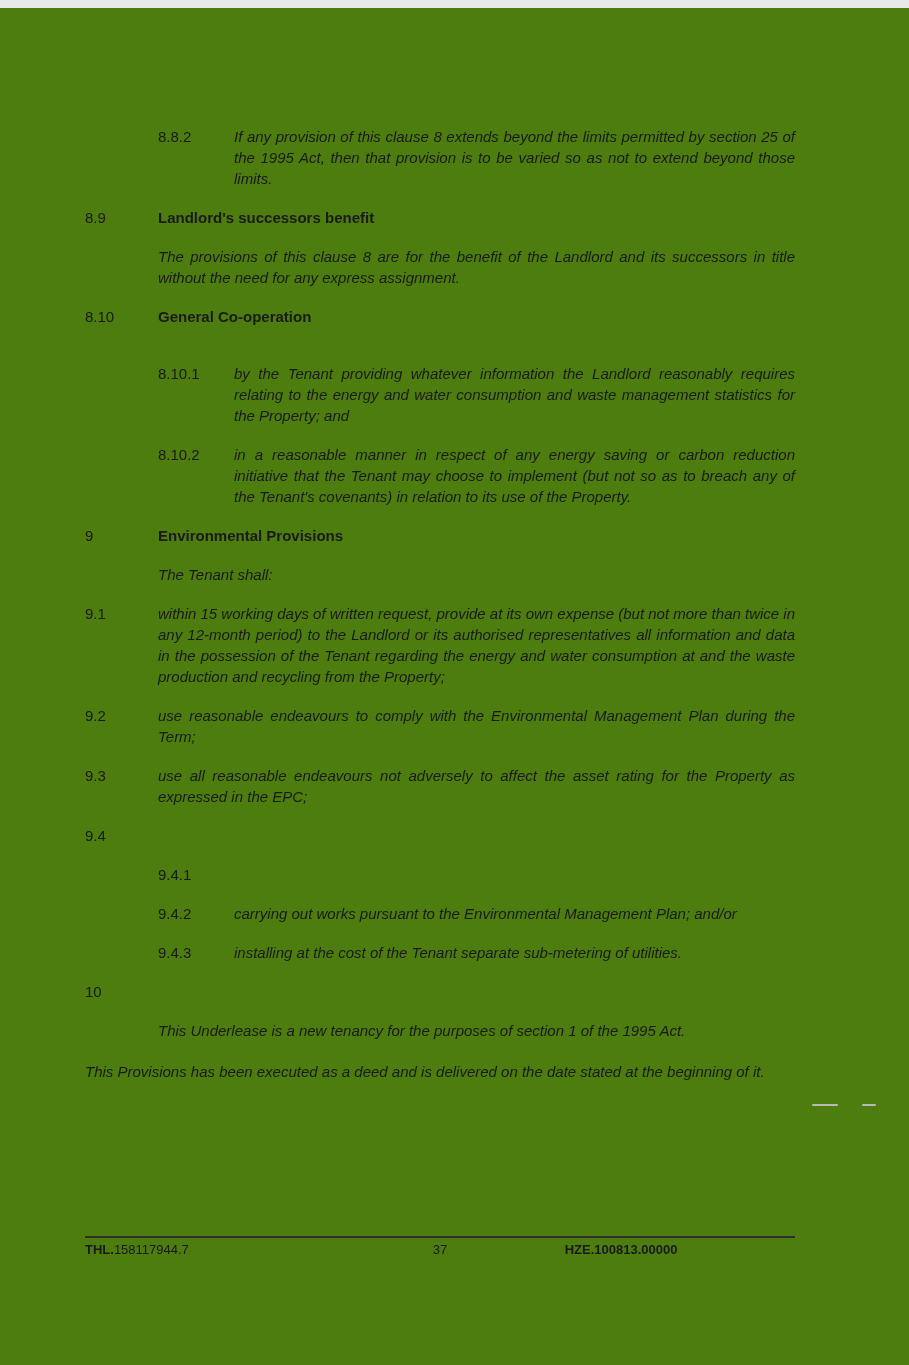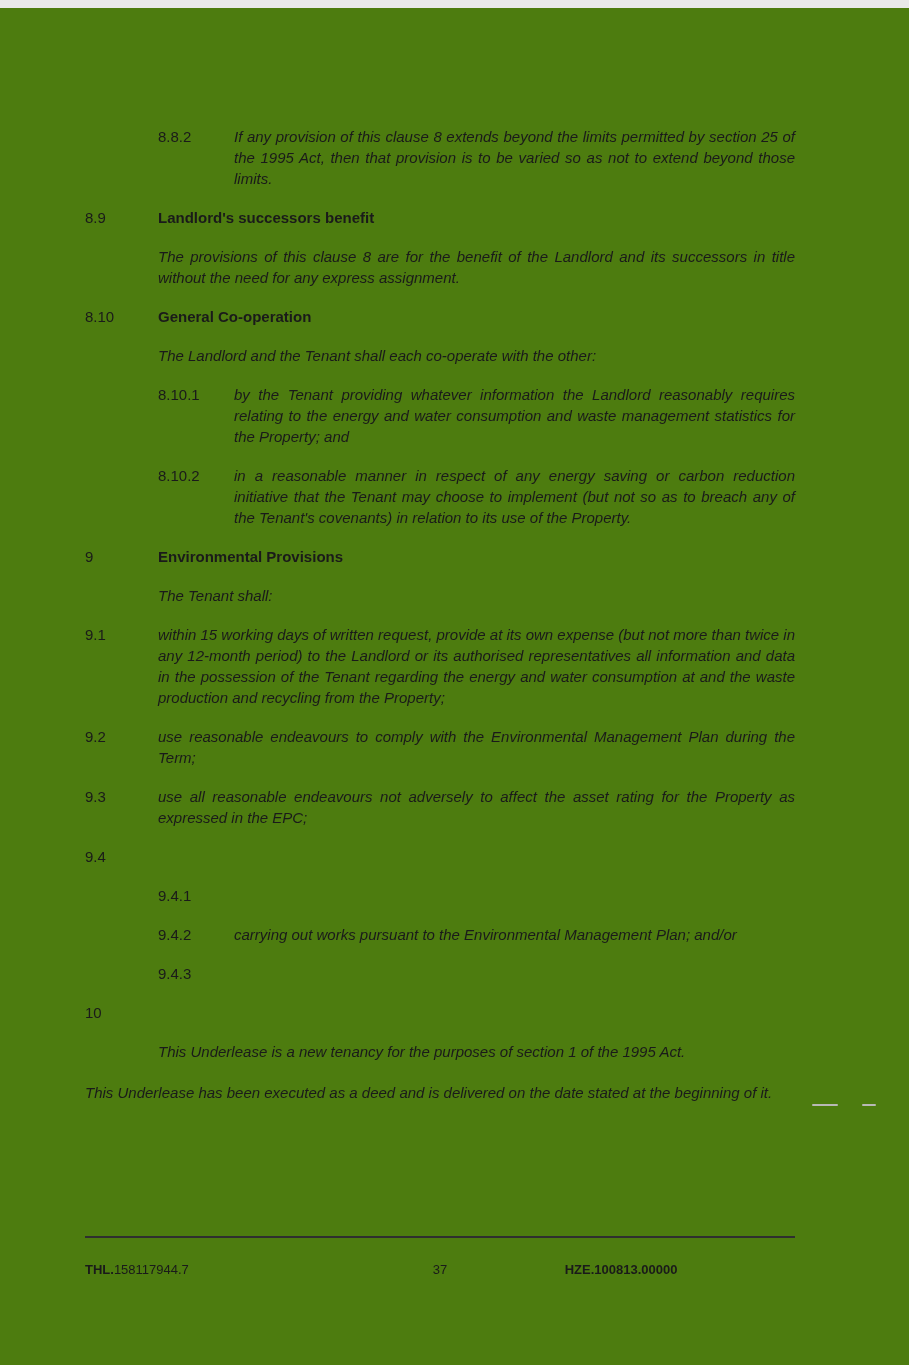--- a/index.html
+++ b/index.html
@@ -32,21 +32,21 @@
   .h { flex: 1; font-size: 15px; font-weight: 700; }
   .subrow { display: flex; flex: 1; }
   p { margin: 0; font-style: italic; }
   .closing { text-align: justify; margin-top: 20px; }
   .footer {
     position: absolute;
     left: 85px;
     top: 1228px;
     width: 710px;
     border-top: 2px solid #2f2f2f;
-    padding-top: 24px;
+    padding-top: 4px;
     display: flex;
     align-items: baseline;
     font-size: 13px;
     color: #1a1a1a;
   }
   .footer .f-left  { flex: 1; text-align: left; }
   .footer .f-center{ flex: 0 0 auto; text-align: center; }
   .footer .f-right { flex: 1; text-align: center; font-weight: 700; }
   .b { font-weight: 700; }
   .artifact { position: absolute; top: 1096px; height: 2px; background: #b9b9b6; border-radius: 1px; }
@@ -75,21 +75,20 @@
       <span class="n"></span>
       <p class="t">The provisions of this clause 8 are for the benefit of the Landlord and its successors in title without the need for any express assignment.</p>
     </div>
 
     <div class="row">
       <span class="n">8.10</span>
       <h2 class="h">General Co-operation</h2>
     </div>
     <div class="row">
       <span class="n"></span>
-      <p class="t">The Landlord and the Tenant shall each co-operate with the other:</p>
     </div>
     <div class="row">
       <span class="n"></span>
       <div class="subrow">
         <span class="s">8.10.1</span>
         <p class="t">by the Tenant providing whatever information the Landlord reasonably requires relating to the energy and water consumption and waste management statistics for the Property; and</p>
       </div>
     </div>
     <div class="row">
       <span class="n"></span>
@@ -136,32 +135,33 @@
       <span class="n"></span>
       <div class="subrow">
         <span class="s">9.4.2</span>
         <p class="t">carrying out works pursuant to the Environmental Management Plan; and/or</p>
       </div>
     </div>
     <div class="row">
       <span class="n"></span>
       <div class="subrow">
         <span class="s">9.4.3</span>
+        <p class="t">installing at the cost of the Tenant separate sub-metering of utilities.</p>
       </div>
     </div>
 
     <div class="row">
       <span class="n">10</span>
     </div>
     <div class="row">
       <span class="n"></span>
       <p class="t">This Underlease is a new tenancy for the purposes of section 1 of the 1995 Act.</p>
     </div>
 
-    <p class="closing">This Underlease has been executed as a deed and is delivered on the date stated at the beginning of it.</p>
+    <p class="closing">This Provisions has been executed as a deed and is delivered on the date stated at the beginning of it.</p>
 
   </main>
 
   <div class="artifact a1"></div>
   <div class="artifact a2"></div>
 
   <footer class="footer">
     <div class="f-left">
       <span class="b">THL.</span><span>158117944.7</span>
     </div>

